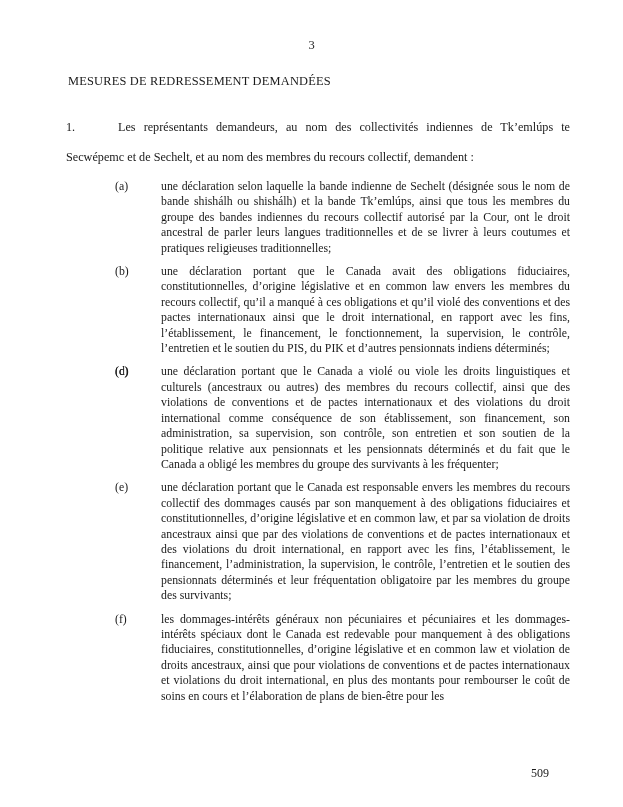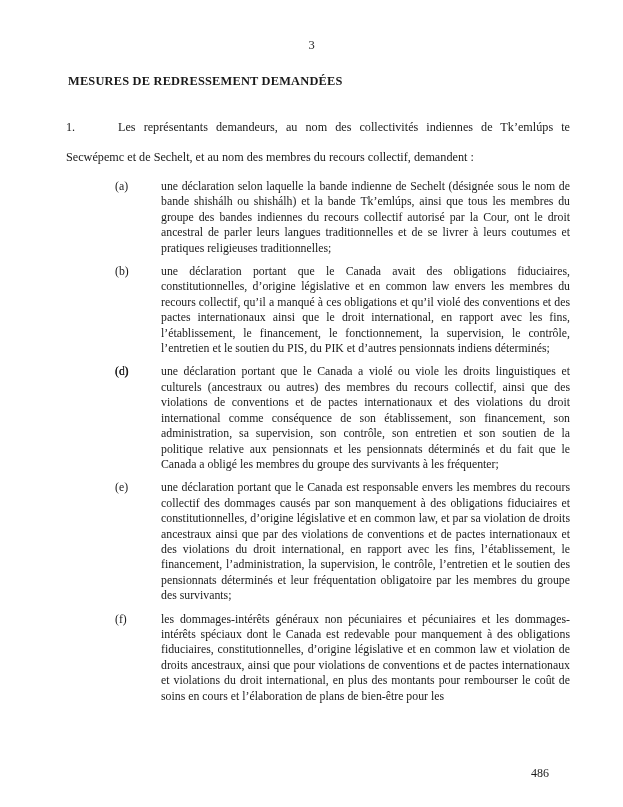--- a/index.html
+++ b/index.html
@@ -23,21 +23,21 @@
     left: 0;
     width: 100%;
     text-align: center;
     font-size: 12.5px;
   }
   .heading {
     position: absolute;
     top: 74px;
     left: 68px;
     right: 50px;
-    font-weight: bold;
+    font-weight: normal;
     font-size: 12.4px;
     letter-spacing: 0.2px;
     white-space: nowrap;
   }
   .intro {
     position: absolute;
     top: 112px;
     left: 66px;
     width: 504px;
     font-size: 12.2px;
@@ -91,15 +91,15 @@
 
   <div class="relief-list" id="relief-list">
       <div class="item"><span class="item-label">(a)</span><span>une déclaration selon laquelle la bande indienne de Sechelt (désignée sous le nom de bande shishálh ou shishálh) et la bande Tk’emlúps, ainsi que tous les membres du groupe des bandes indiennes du recours collectif autorisé par la Cour, ont le droit ancestral de parler leurs langues traditionnelles et de se livrer à leurs coutumes et pratiques religieuses traditionnelles;</span></div>
       <div class="item"><span class="item-label">(b)</span><span>une déclaration portant que le Canada avait des obligations fiduciaires, constitutionnelles, d’origine législative et en common law envers les membres du recours collectif, qu’il a manqué à ces obligations et qu’il violé des conventions et des pactes internationaux ainsi que le droit international, en rapport avec les fins, l’établissement, le financement, le fonctionnement, la supervision, le contrôle, l’entretien et le soutien du PIS, du PIK et d’autres pensionnats indiens déterminés;</span></div>
       <div class="item"><span class="item-label">(c)</span></div>
       <div class="item"><span class="item-label">(d)</span><span>une déclaration portant que le Canada a violé ou viole les droits linguistiques et culturels (ancestraux ou autres) des membres du recours collectif, ainsi que des violations de conventions et de pactes internationaux et des violations du droit international comme conséquence de son établissement, son financement, son administration, sa supervision, son contrôle, son entretien et son soutien de la politique relative aux pensionnats et les pensionnats déterminés et du fait que le Canada a obligé les membres du groupe des survivants à les fréquenter;</span></div>
       <div class="item"><span class="item-label">(e)</span><span>une déclaration portant que le Canada est responsable envers les membres du recours collectif des dommages causés par son manquement à des obligations fiduciaires et constitutionnelles, d’origine législative et en common law, et par sa violation de droits ancestraux ainsi que par des violations de conventions et de pactes internationaux et des violations du droit international, en rapport avec les fins, l’établissement, le financement, l’administration, la supervision, le contrôle, l’entretien et le soutien des pensionnats déterminés et leur fréquentation obligatoire par les membres du groupe des survivants;</span></div>
       <div class="item"><span class="item-label">(f)</span><span>les dommages-intérêts généraux non pécuniaires et pécuniaires et les dommages-intérêts spéciaux dont le Canada est redevable pour manquement à des obligations fiduciaires, constitutionnelles, d’origine législative et en common law et violation de droits ancestraux, ainsi que pour violations de conventions et de pactes internationaux et violations du droit international, en plus des montants pour rembourser le coût de soins en cours et l’élaboration de plans de bien-être pour les</span></div>
     </div>
 
-  <div class="pageno-bottom">486</div>
+  <div class="pageno-bottom">509</div>
 
 </div>
 
 </body></html>

